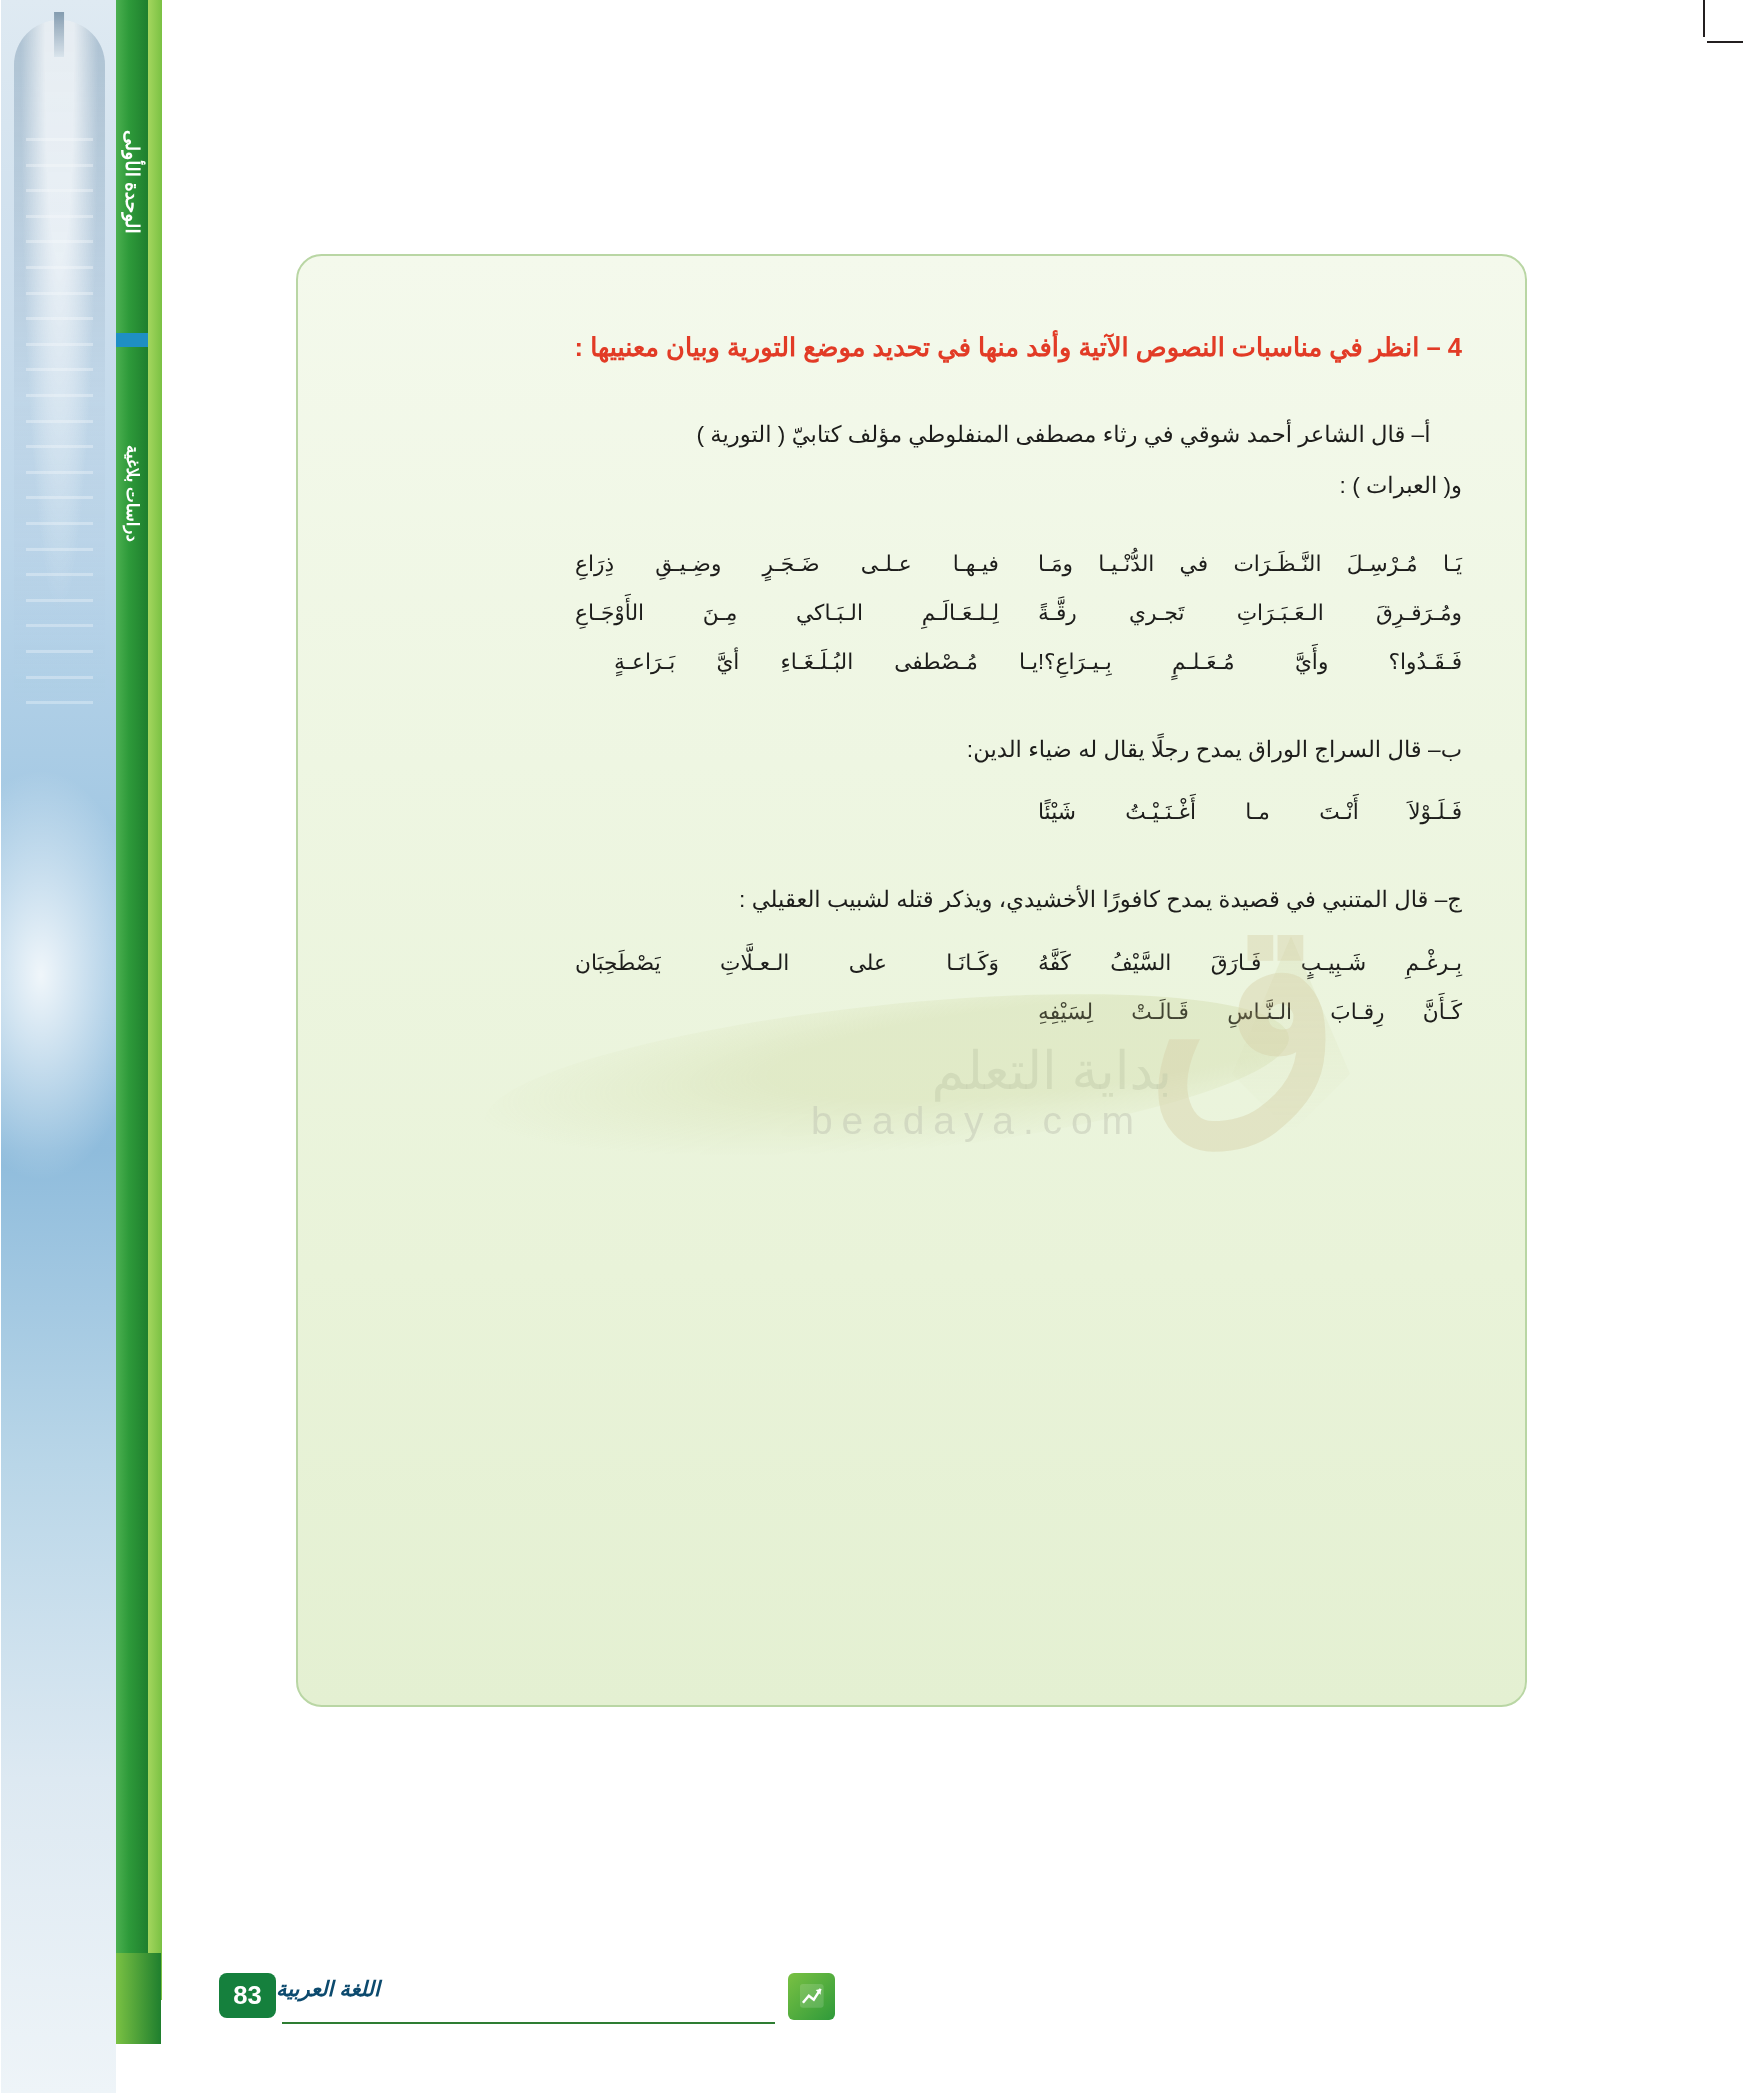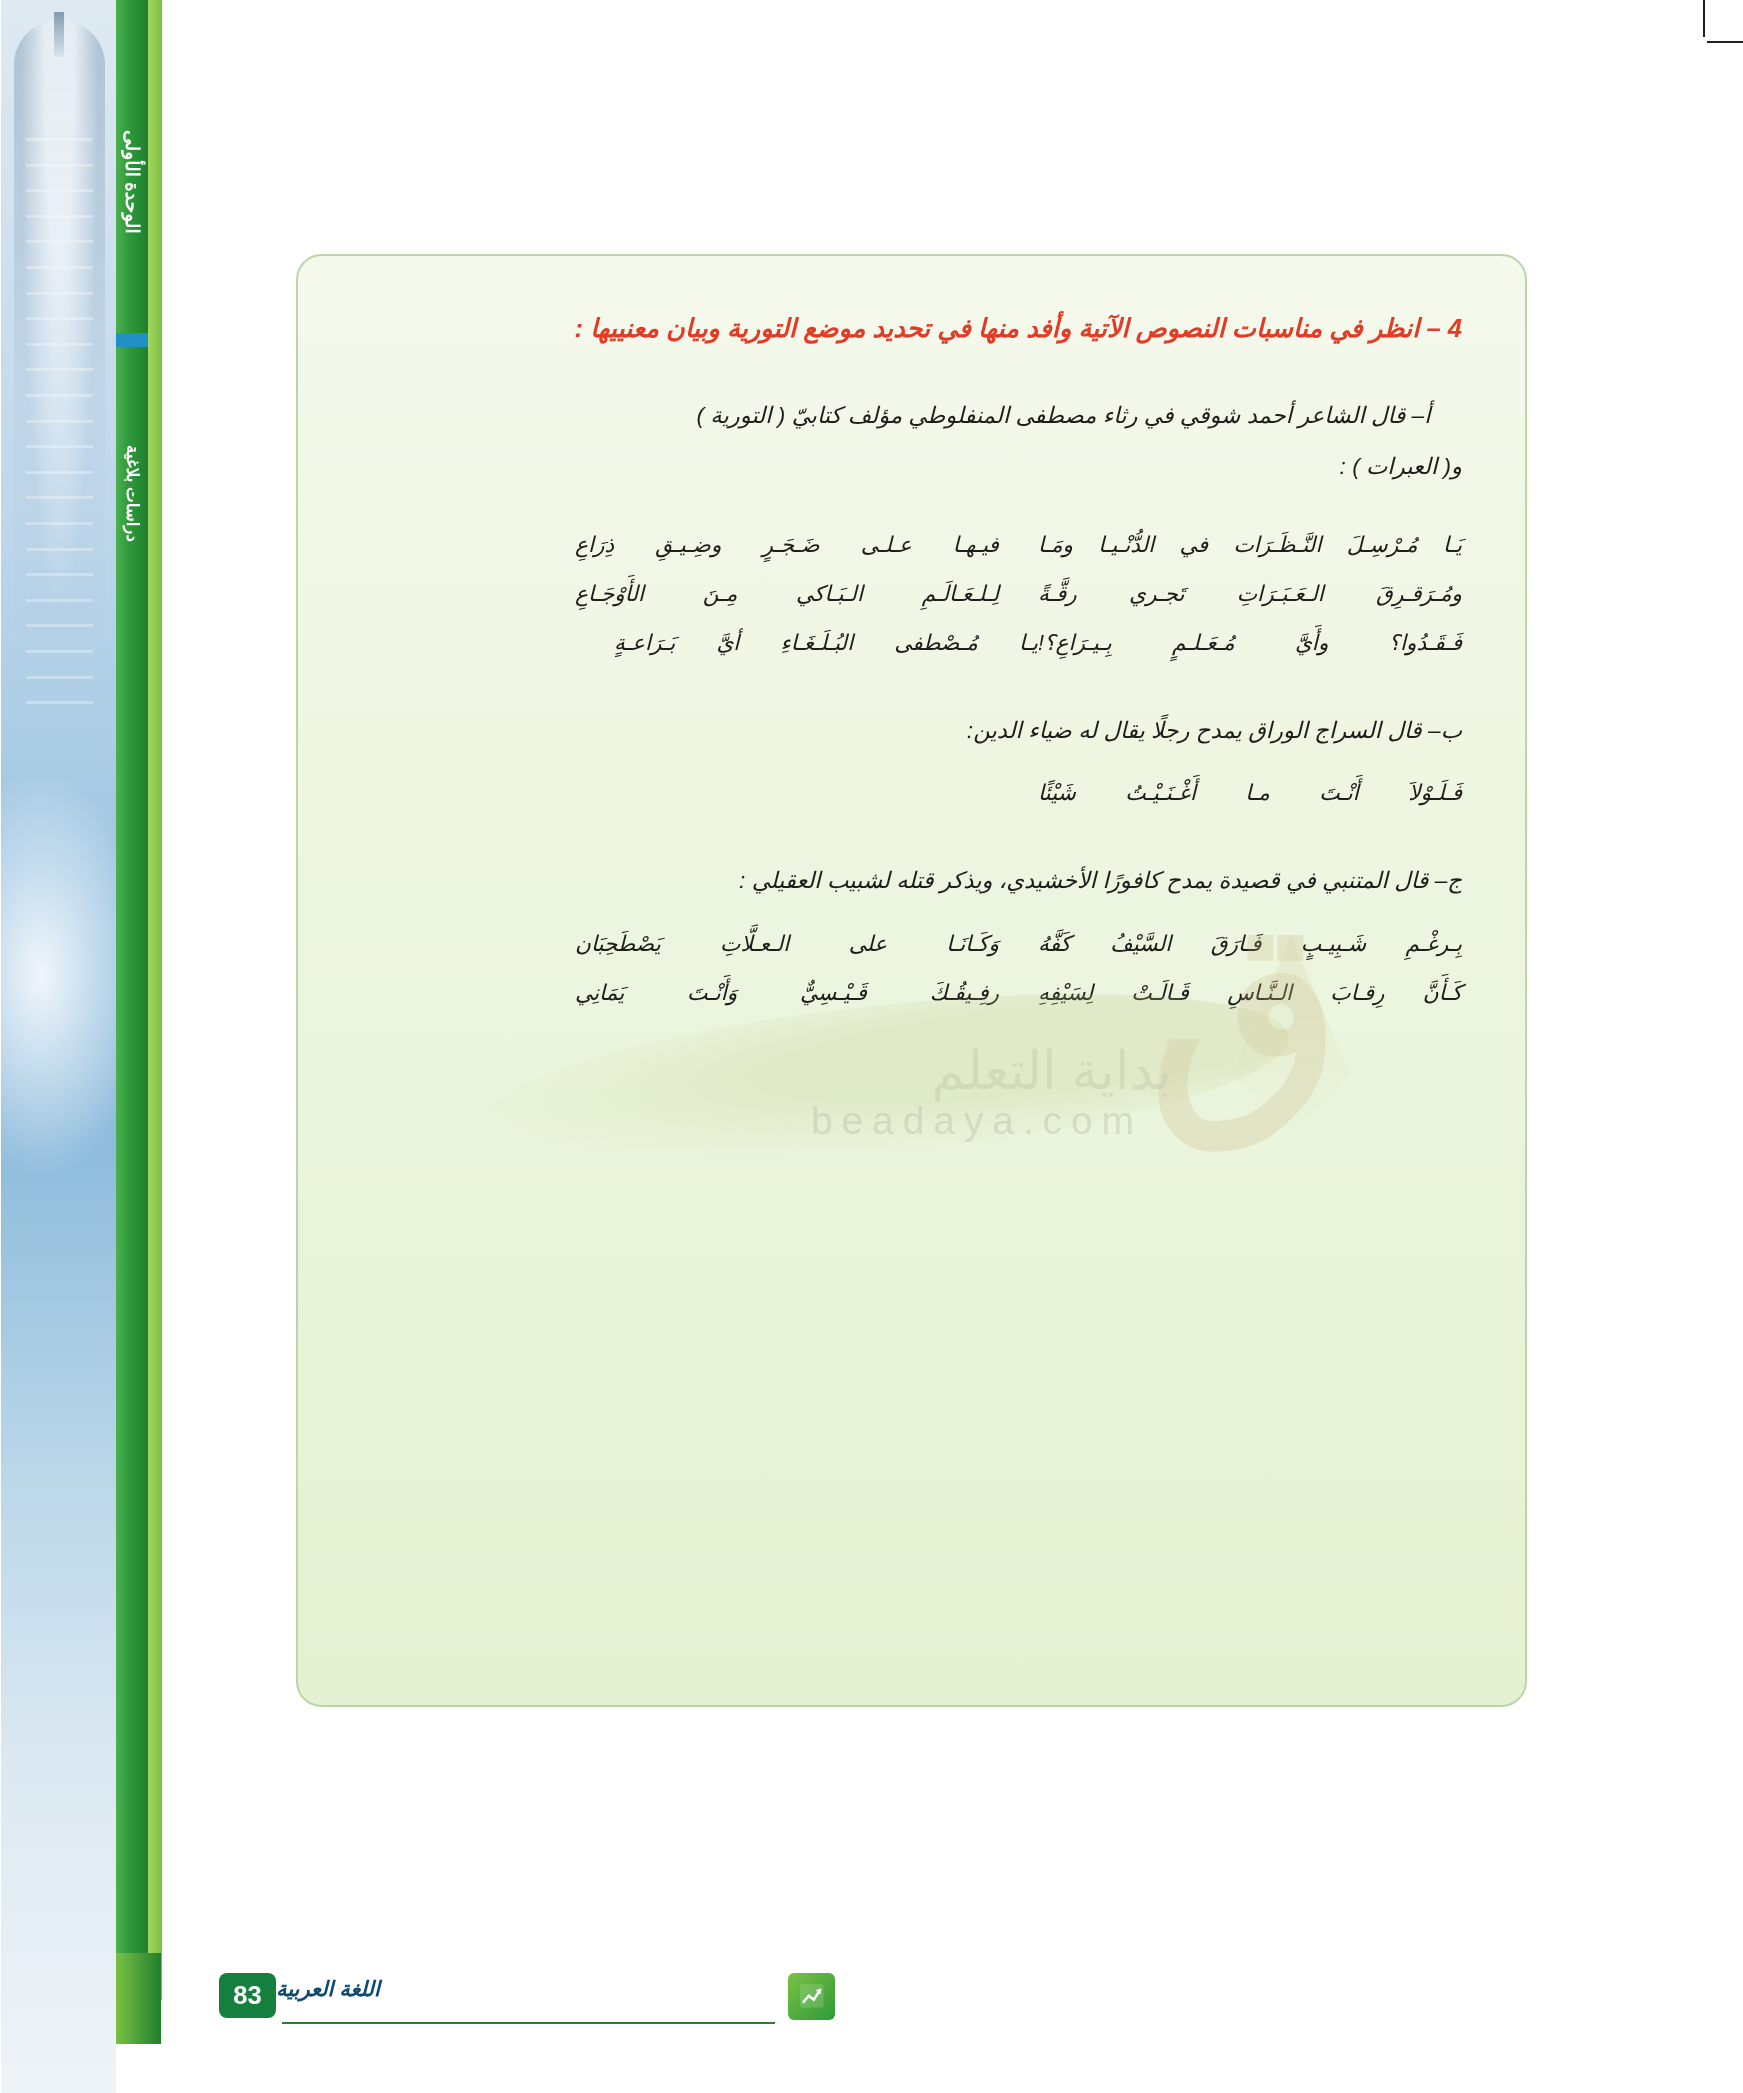--- a/index.html
+++ b/index.html
@@ -146,24 +146,23 @@
     height: 1453px;
     border: 2px solid #b9d6a4;
     border-radius: 25.6px;
     background: linear-gradient(to bottom, #f4f9ec 0%, #eef6e2 35%, #e9f3d9 70%, #e4f0d2 100%);
     box-sizing: border-box;
   }
 
   .card-inner {
     position: absolute;
     top: 0; left: 0; right: 0; bottom: 0;
-    padding: 52px 63px 39px 63px;
+    padding: 71px 63px 39px 63px;
     box-sizing: border-box;
     direction: rtl;
-    font-style: italic;
   }
 
   .q-heading {
     color: #e23b26;
     font-weight: bold;
     font-size: 25.6px;
     line-height: 1.6;
     margin-bottom: 45px;
     font-family: "Liberation Sans", sans-serif;
   }
@@ -368,21 +367,20 @@
 
     <div>
       <p class="section-lead">ج– قال المتنبي في قصيدة يمدح كافورًا الأخشيدي، ويذكر قتله لشبيب العقيلي :</p>
       <div class="verse-block">
         <div class="verse-row">
           <div class="hemistich first">بِـرغْـمِ شَـبِيـبٍ فَـارَقَ السَّيْفُ كَفَّهُ</div>
           <div class="hemistich">وَكَـانَـا على الـعـلَّاتِ يَصْطَحِبَان</div>
         </div>
         <div class="verse-row">
           <div class="hemistich first">كَـأَنَّ رِقـابَ الـنَّـاسِ قَـالَـتْ لِسَيْفِهِ</div>
-          <div class="hemistich">رفِـيقُـكَ قَـيْـسِيٌّ وَأَنْـتَ يَمَانِي</div>
         </div>
       </div>
     </div>
 
   </div>
 </div>
 
 <div class="watermark">
   <div class="wm-swoosh"></div>
   <div class="wm-pen"></div>

